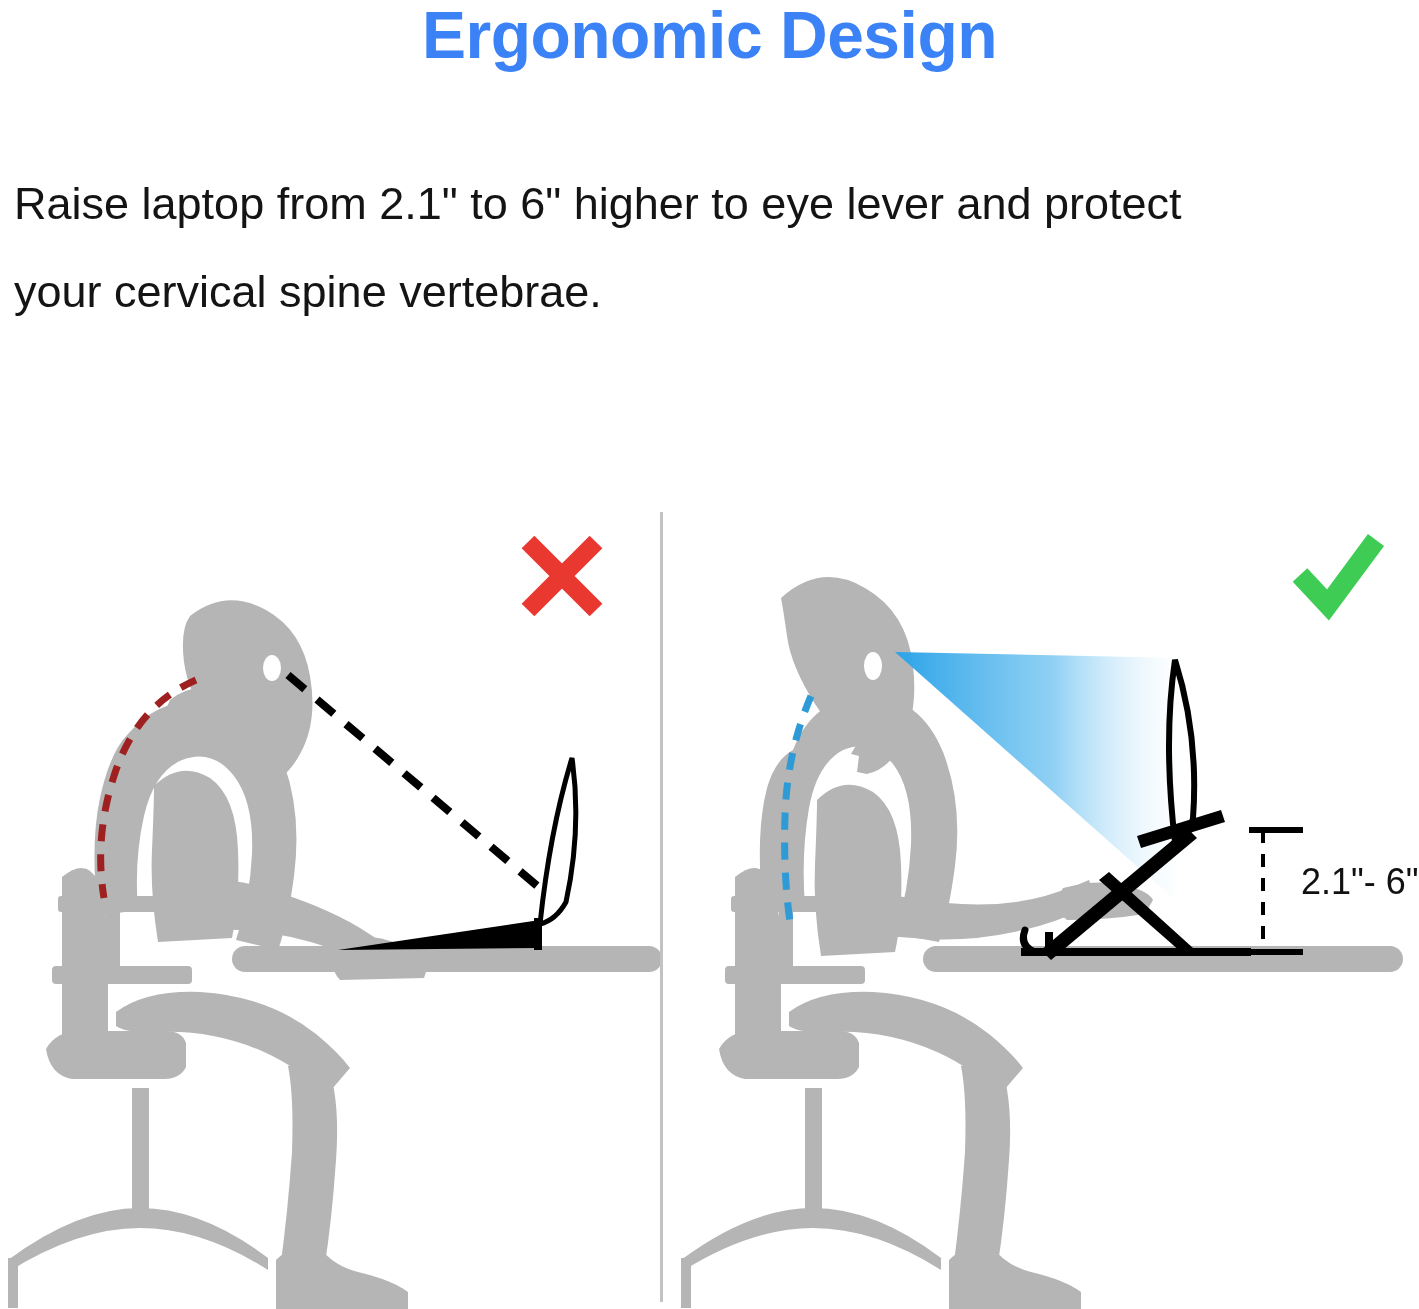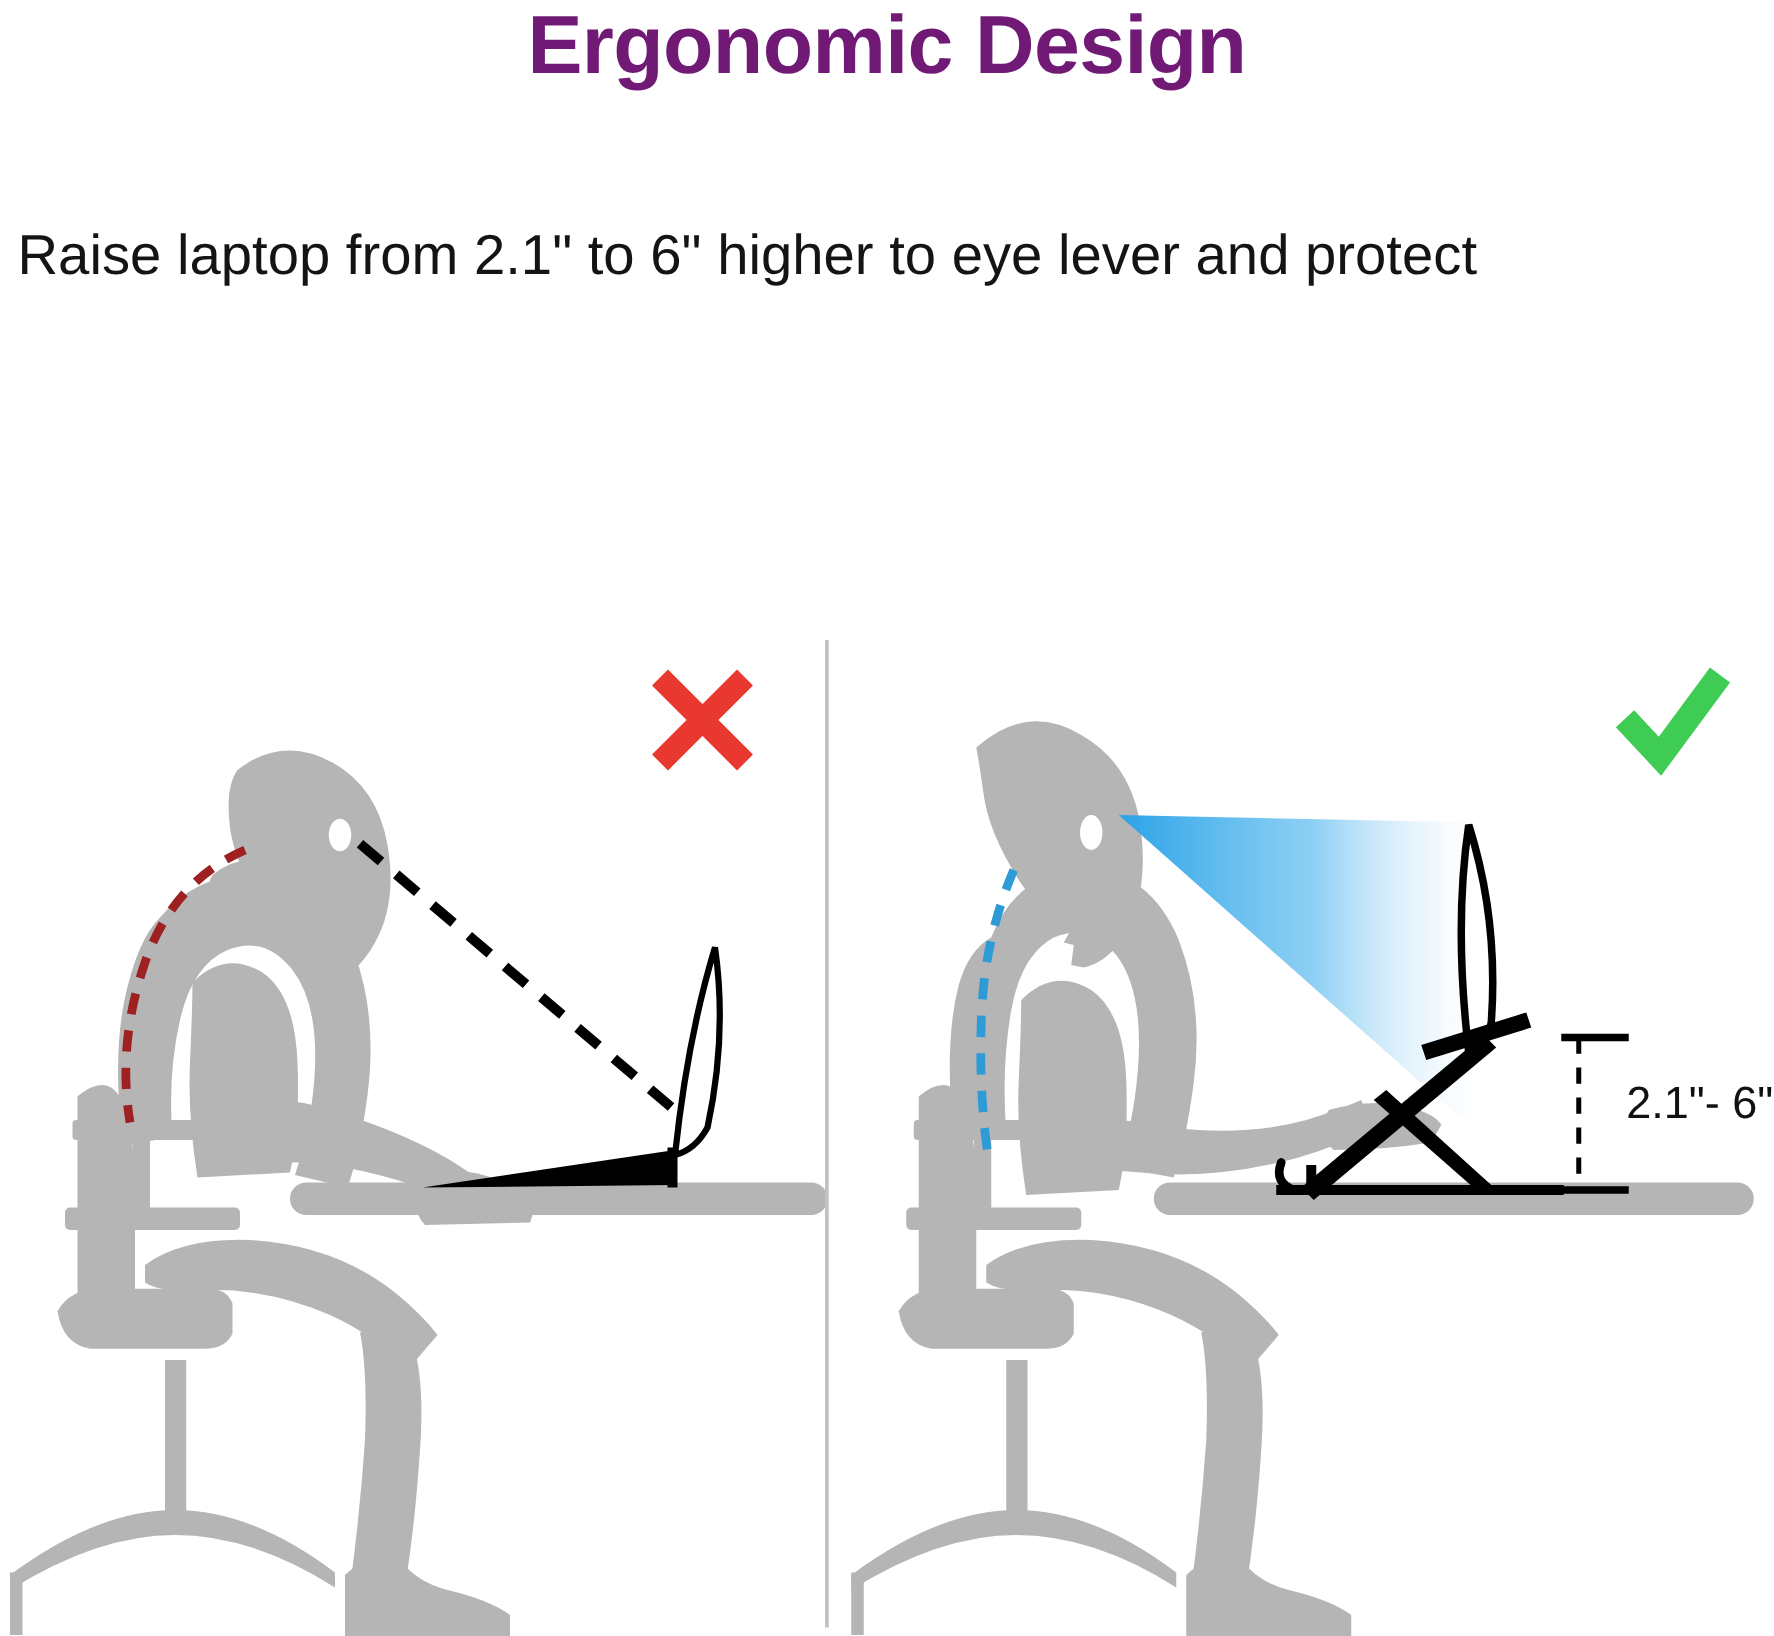--- a/index.html
+++ b/index.html
@@ -24,21 +24,21 @@
   .title {
     position: absolute;
     left: 0;
     top: 2px;
     width: 1419px;
     text-align: center;
     font-size: 66px;
     font-weight: bold;
     line-height: 1.0;
     letter-spacing: -0.5px;
-    color: #701a75;
+    color: #3b82f6;
     white-space: nowrap;
   }
   .subtitle {
     position: absolute;
     left: 14px;
     top: 160px;
     width: 1380px;
     font-size: 45px;
     font-weight: normal;
     line-height: 1.95;
@@ -88,20 +88,21 @@
 </style>
 </head>
 <body>
 
 <div class="page">
 
   <div class="title">Ergonomic Design</div>
 
   <div class="subtitle">
     <div>Raise laptop from 2.1" to 6" higher to eye lever and protect</div>
+    <div>your cervical spine vertebrae.</div>
   </div>
 
   <div class="divider"></div>
 
   <div class="panel left">
     <svg viewBox="0 0 660 809" preserveAspectRatio="none">
 
       <rect x="232" y="446" width="430" height="26" rx="13" fill="#B5B5B5"></rect>
 
       <path fill="#B5B5B5" d="M62 377 q24 -20 36 4 q10 28 10 72 l0 96 l-46 0 z"></path>

